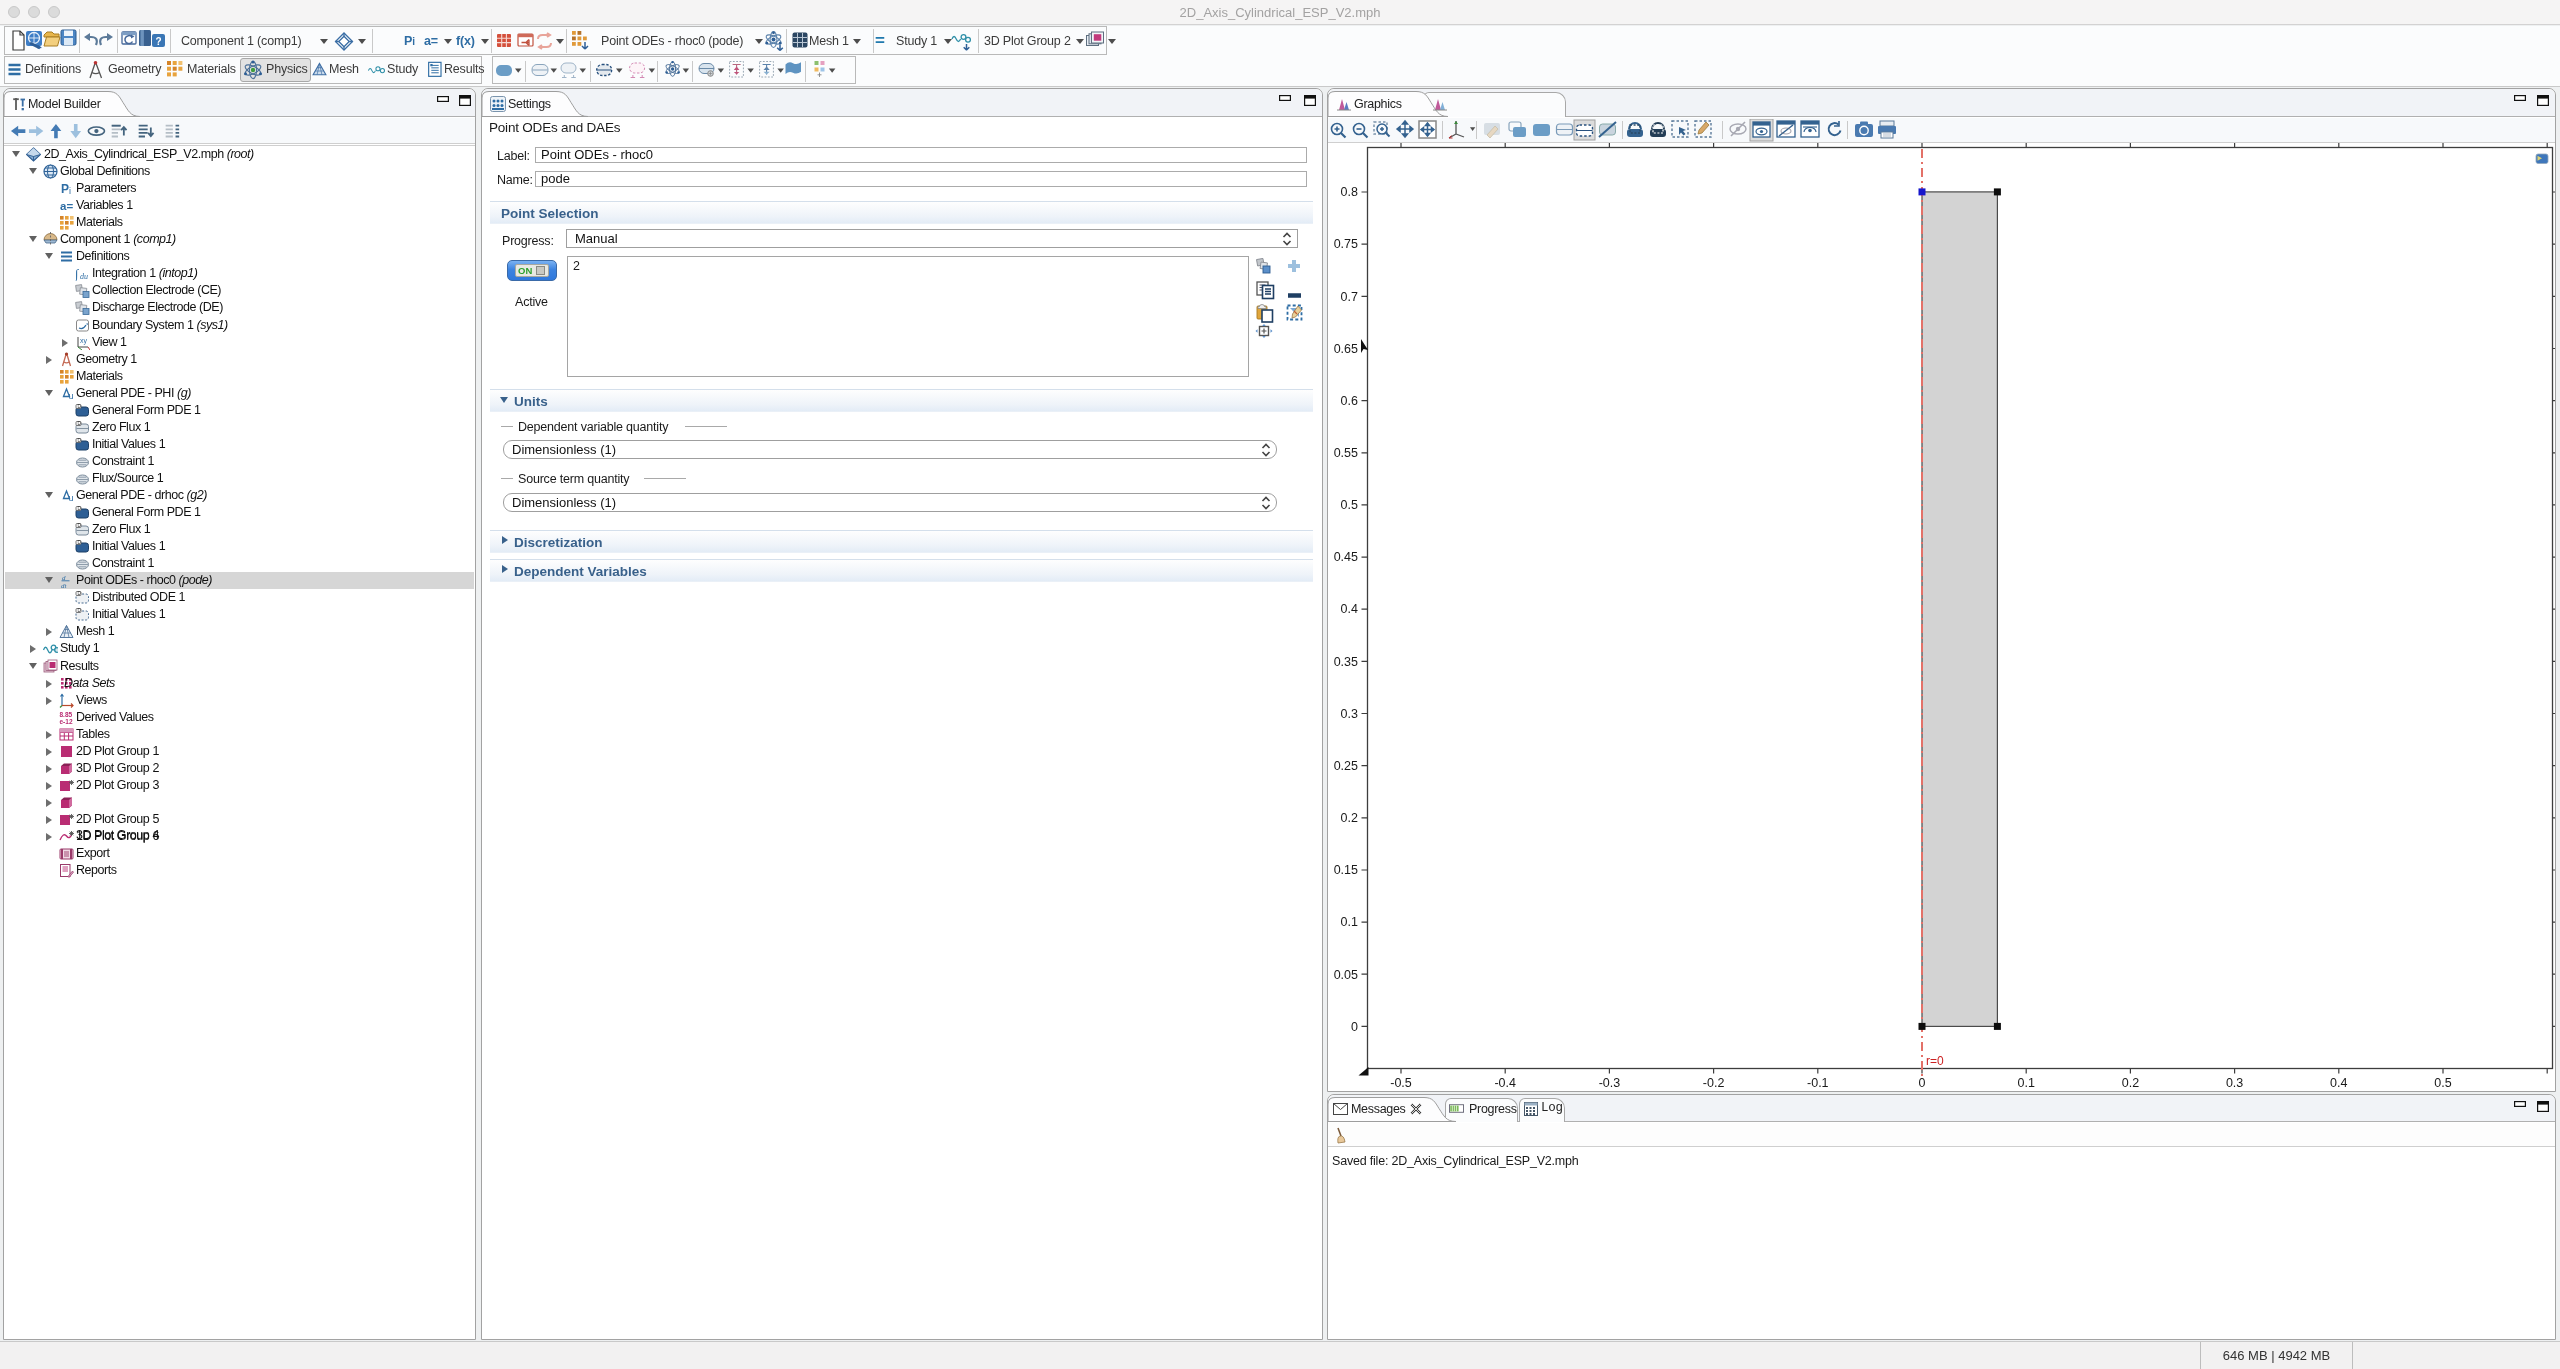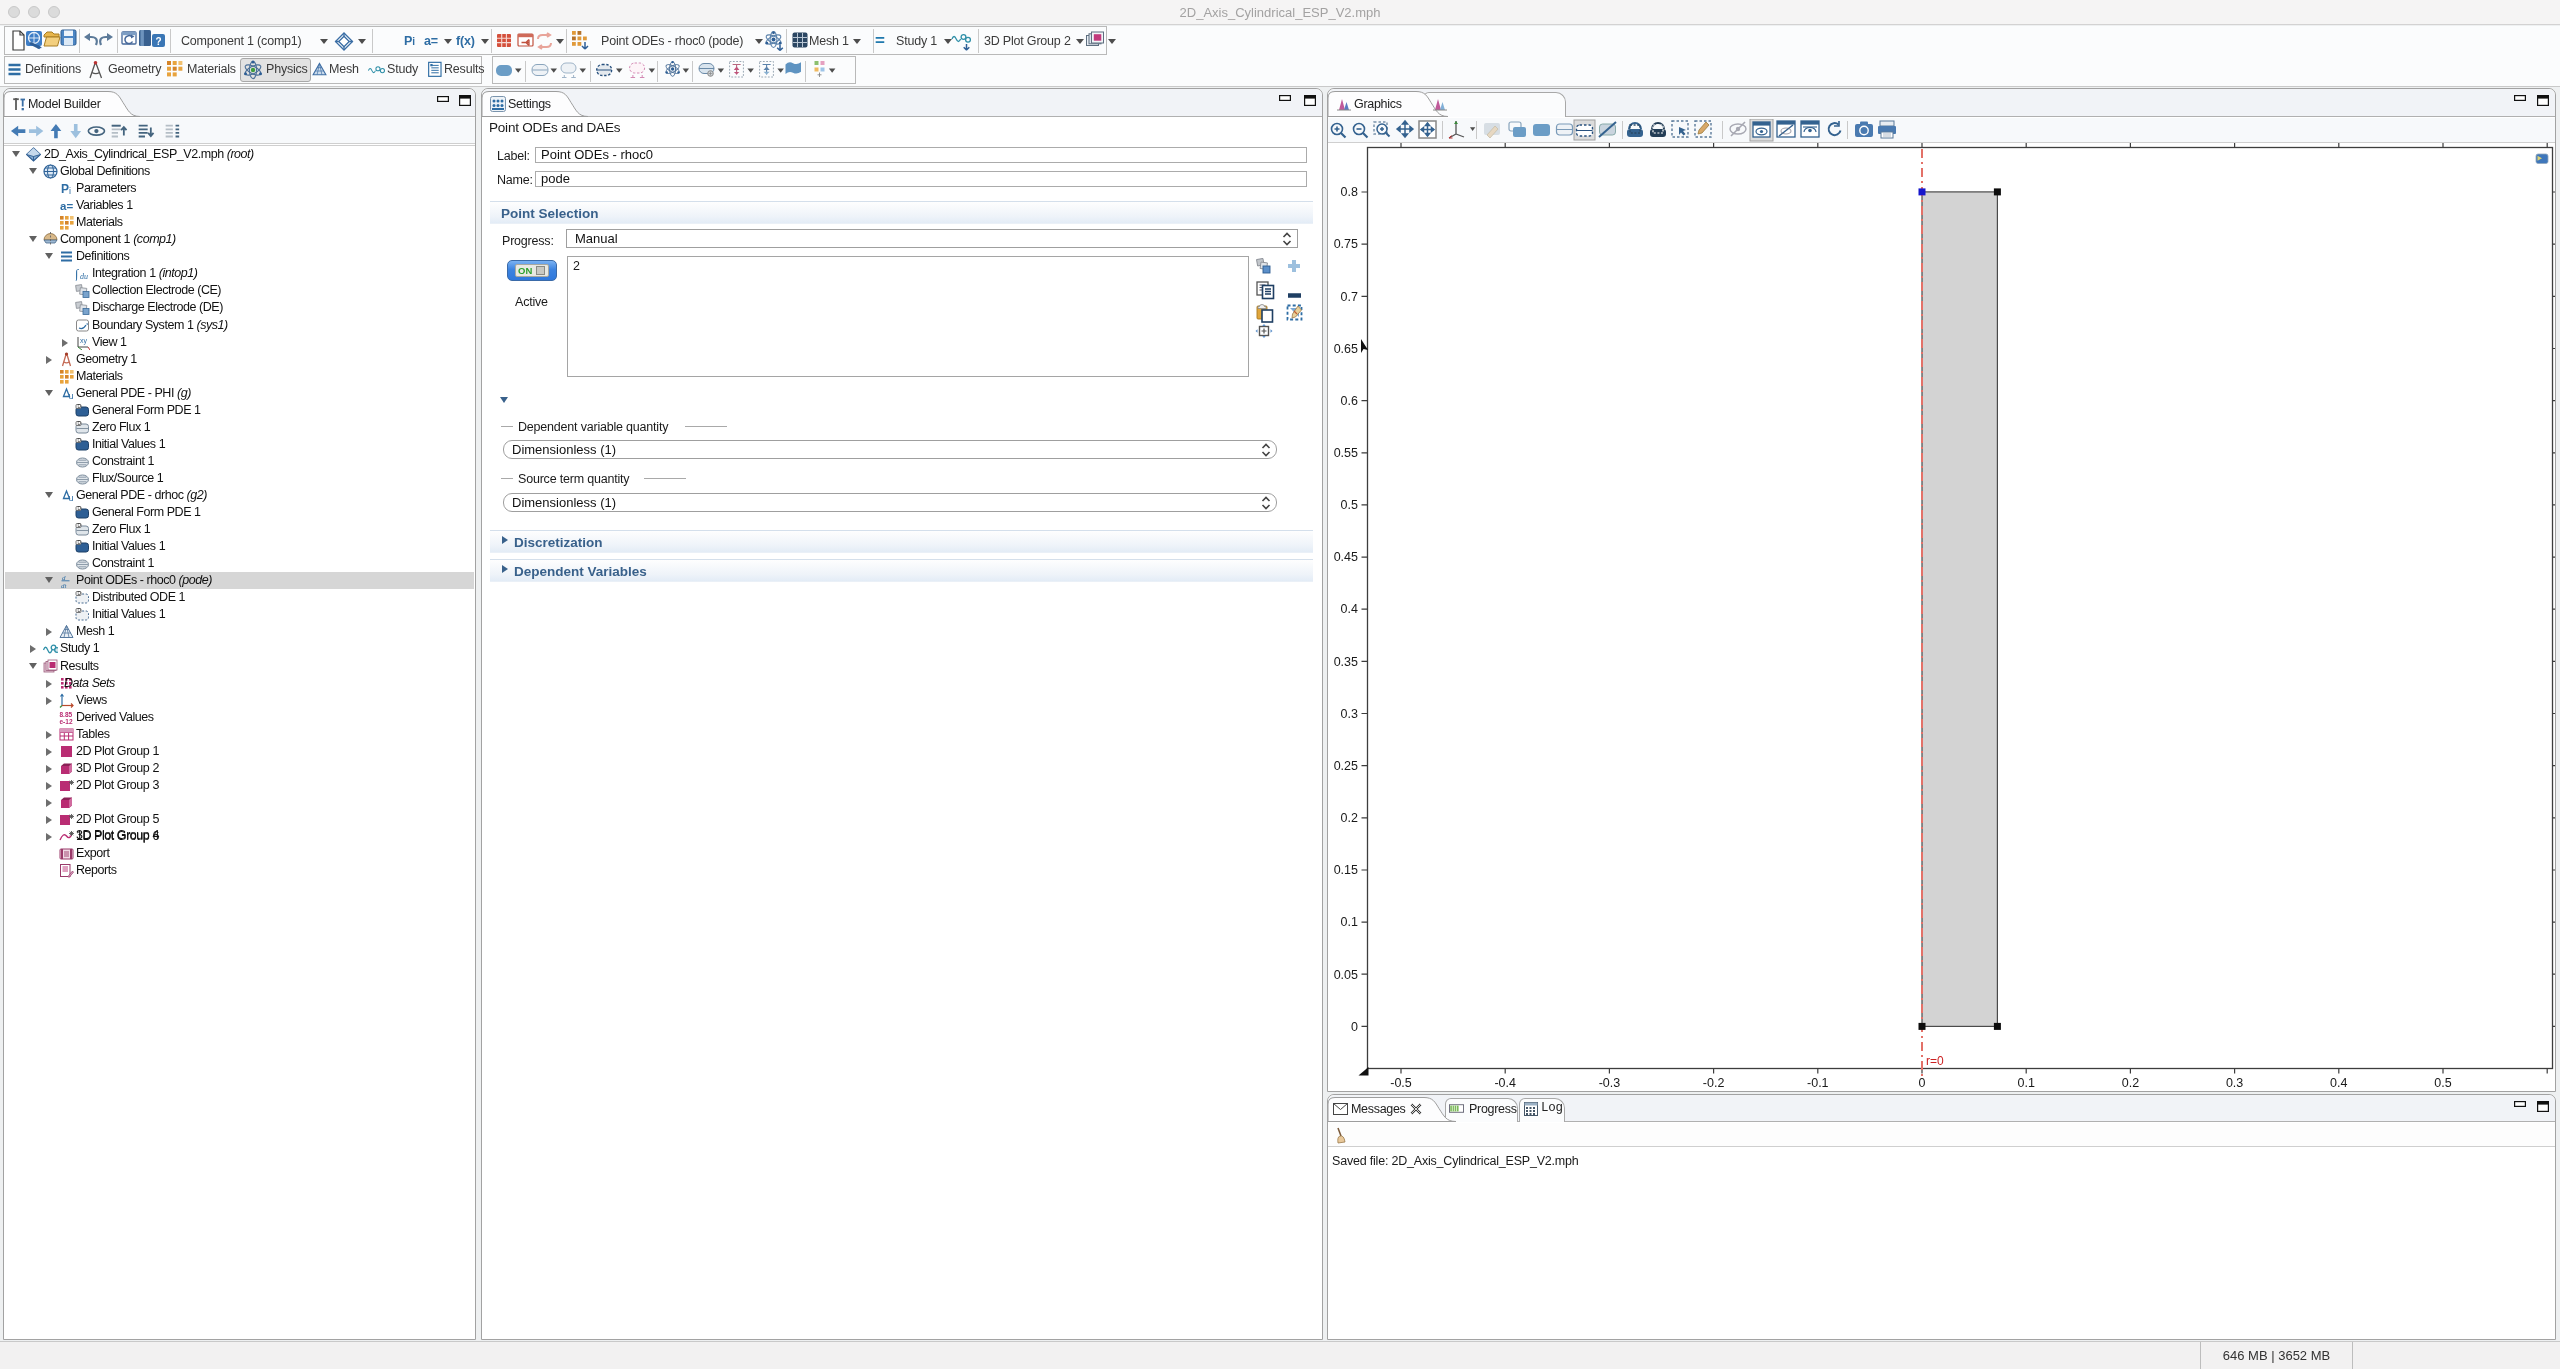--- a/index.html
+++ b/index.html
@@ -767,20 +767,23 @@
         <path d="M4 4 L13 4 L13 13 Z" fill="#7aa8d4"></path>
         <path d="M12 2 l3.5 4 -6 7 -3.5 1 0.5 -4z" fill="#e8cf9a" stroke="#9a7a4a" stroke-width="0.8"></path>
         <path d="M8 7 l3 3" stroke="#c06030" stroke-width="1.2"></path>
       </g>
  <g transform="translate(0,66)">
         <rect x="4.5" y="2.5" width="9" height="9" fill="none" stroke="#555" stroke-width="1.4"></rect>
         <path d="M9 4.5 v5 M6.5 7 h5" stroke="#555" stroke-width="1.2"></path>
         <path d="M9 0 l1.8 2 -3.6 0z M9 14 l1.8 -2 -3.6 0z M0.5 7 l2 -1.8 0 3.6z M17.5 7 l-2 -1.8 0 3.6z" fill="#5b8fc9"></path>
       </g>
 </svg>
+    <div class="sechead" style="top:300px; height:23px;">
+      <div class="t" style="left:24px; top:4px;">Units</div>
+    </div>
     <div class="texp exp-open" style="left:18px; top:308px; border-top-color:#39618b;"></div>
     <div class="gline" style="left:19px; top:337px; width:12px;"></div>
     <div class="slabel" style="left:36px; top:331px;">Dependent variable quantity</div>
     <div class="gline" style="left:203px; top:337px; width:42px;"></div>
     <div class="scombo" style="left:21px; top:351px; width:774px; height:19px; line-height:17px;">Dimensionless (1)</div>
     <svg class="abs" style="left:779px; top:354px;" width="10" height="14" viewBox="0 0 10 14">
       <path d="M1.5 5 L5 1.5 L8.5 5" fill="none" stroke="#444" stroke-width="1.6"></path>
       <path d="M1.5 9 L5 12.5 L8.5 9" fill="none" stroke="#444" stroke-width="1.6"></path>
     </svg>
     <div class="gline" style="left:19px; top:389px; width:12px;"></div>
@@ -1066,13 +1069,13 @@
     <div class="ptool" style="top:28px; height:24px; background:#fdfdfd;"></div>
     <svg class="abs" style="left:7px;top:32px" width="14" height="17" viewBox="0 0 14 17">
       <path d="M3 1 l3 8" stroke="#7a5a3a" stroke-width="1.6"></path>
       <path d="M5 9 q4 -1 5 6 l-7 1 q-1 -6 2 -7z" fill="#e8c89a" stroke="#9a7a4a" stroke-width="0.8"></path>
     </svg>
     <div class="slabel" style="left:4px; top:59px;">Saved file: 2D_Axis_Cylindrical_ESP_V2.mph</div>
   </div>
 <div class="abs" style="left:0; top:1341px; width:2560px; height:28px; background:#f2f1f1; border-top:1px solid #c9c9c9;">
     <div class="abs" style="left:2200px; top:0; width:1px; height:28px; background:#bdbdbd;"></div>
     <div class="abs" style="left:2352px; top:0; width:1px; height:28px; background:#bdbdbd;"></div>
-    <div class="abs" style="left:2201px; top:6px; width:151px; text-align:center; font-size:13px; color:#333;">646 MB | 3652 MB</div>
+    <div class="abs" style="left:2201px; top:6px; width:151px; text-align:center; font-size:13px; color:#333;">646 MB | 4942 MB</div>
   </div>
 </body></html>

